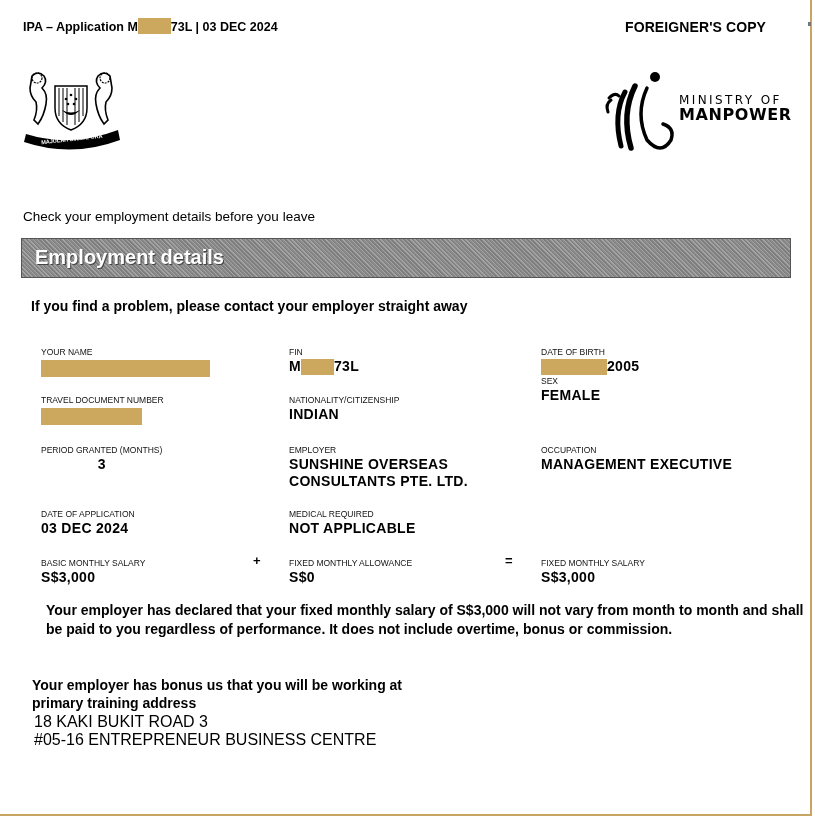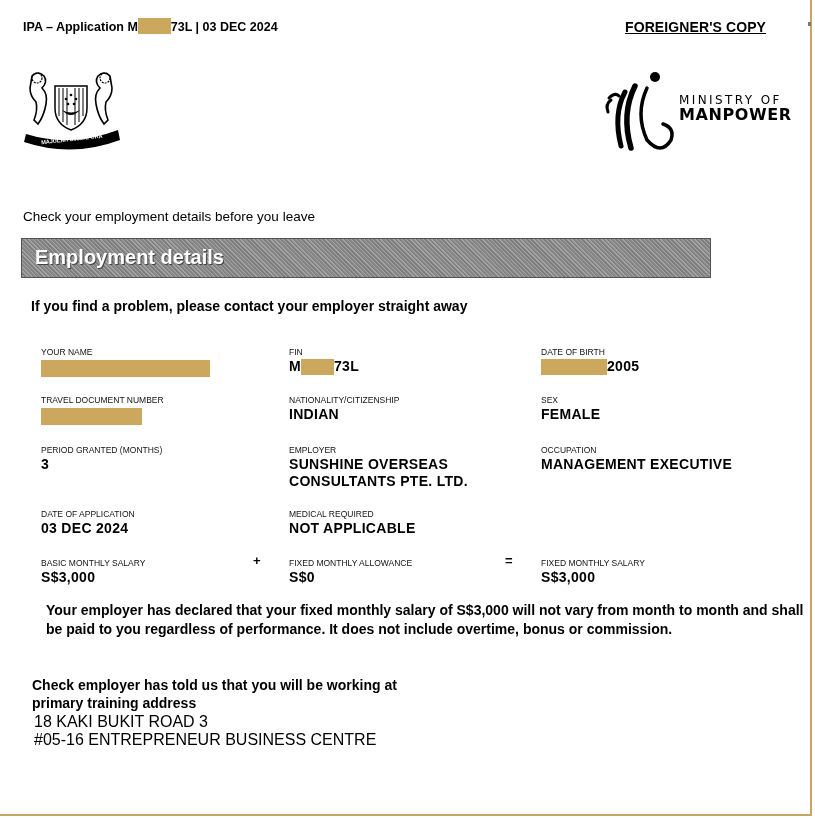--- a/index.html
+++ b/index.html
@@ -9,32 +9,32 @@
   }
   .page {
     position: absolute; left: 0; top: 0; width: 812px; height: 816px;
     border-right: 2px solid #c9a564; border-bottom: 2px solid #c9a564;
     box-sizing: border-box;
   }
   .redact { display: inline-block; background: #cca75e; vertical-align: middle; }
 
   .hdr-title { position: absolute; left: 23px; top: 20px; font-size: 12.5px; font-weight: bold; white-space: nowrap; }
   .hdr-title .redact { width: 33px; height: 16px; margin: -3px 0 0 0; }
-  .copy-tag { position: absolute; left: 625px; top: 19px; font-size: 14px; font-weight: bold; letter-spacing: 0.1px; text-decoration: underline; }
+  .copy-tag { position: absolute; left: 625px; top: 19px; font-size: 14px; font-weight: bold; letter-spacing: 0.1px; }
   .side-mark { position: absolute; left: 808px; top: 22px; width: 3px; height: 4px; background: #777; }
 
   .crest { position: absolute; left: 22px; top: 68px; width: 105px; height: 85px; }
   .mom-logo { position: absolute; left: 603px; top: 70px; width: 75px; height: 90px; }
   .mom-text { position: absolute; left: 679px; top: 94px; line-height: 1; }
   .mom-text .l1 { font-family: "DejaVu Sans", sans-serif; font-size: 12px; letter-spacing: 2.4px; }
   .mom-text .l2 { font-family: "DejaVu Sans", sans-serif; font-size: 16px; font-weight: bold; letter-spacing: 0.6px; margin-top: 1px; }
 
   .check { position: absolute; left: 23px; top: 209px; font-size: 13.5px; text-align: center; }
   .banner {
-    position: absolute; left: 21px; top: 238px; width: 690px; height: 40px;
+    position: absolute; left: 21px; top: 238px; width: 770px; height: 40px;
     background: repeating-linear-gradient(45deg, #8a8a8a 0 1px, #a3a3a3 1px 2px, #7d7d7d 2px 3px);
     border: 1px solid #555; box-sizing: border-box;
   }
   .banner h1 {
     margin: 0; position: absolute; left: 13px; top: 7px; font-size: 20px; font-weight: bold; color: #fff;
     text-shadow: 1px 1px 0 #444;
   }
   .problem { position: absolute; left: 31px; top: 298px; font-size: 14px; font-weight: bold; }
 
   .field { position: absolute; margin-top: 18px; }
@@ -124,26 +124,26 @@
   </div>
 
   <div class="field" style="left:41px; top:377px;">
     <div class="lbl">TRAVEL DOCUMENT NUMBER</div>
     <div class="val"><span class="redact" style="width:101px; height:17px; margin-top:2px;"></span></div>
   </div>
   <div class="field" style="left:289px; top:377px;">
     <div class="lbl">NATIONALITY/CITIZENSHIP</div>
     <div class="val">INDIAN</div>
   </div>
-  <div class="field" style="left:541px; top:377px;">
+  <div class="field" style="left:541px; top:358px;">
     <div class="lbl">SEX</div>
     <div class="val">FEMALE</div>
   </div>
 
-  <div class="field" style="left:41px; top:427px;">
+  <div class="field" style="left:41px; top:427px;text-align:center;">
     <div class="lbl">PERIOD GRANTED (MONTHS)</div>
     <div class="val">3</div>
   </div>
   <div class="field" style="left:289px; top:427px;">
     <div class="lbl">EMPLOYER</div>
     <div class="val">SUNSHINE OVERSEAS</div>
     <div class="val">CONSULTANTS PTE. LTD.</div>
   </div>
   <div class="field" style="left:541px; top:427px;">
     <div class="lbl">OCCUPATION</div>
@@ -170,20 +170,20 @@
   </div>
   <div class="op" style="left:505px; top:553px;">=</div>
   <div class="field" style="left:541px; top:540px;">
     <div class="lbl">FIXED MONTHLY SALARY</div>
     <div class="val">S$3,000</div>
   </div>
 
   <div class="para">Your employer has declared that your fixed monthly salary of S$3,000 will not vary from month to month and shall be paid to you regardless of performance. It does not include overtime, bonus or commission.</div>
 
   <div class="addr-intro">
-    <div>Check employer has told us that you will be working at</div>
+    <div>Your employer has bonus us that you will be working at</div>
     <div>primary training address</div>
   </div>
   <div class="addr">
     <div>18 KAKI BUKIT ROAD 3</div>
     <div>#05-16 ENTREPRENEUR BUSINESS CENTRE</div>
   </div>
 </div>
 
 </body></html>

